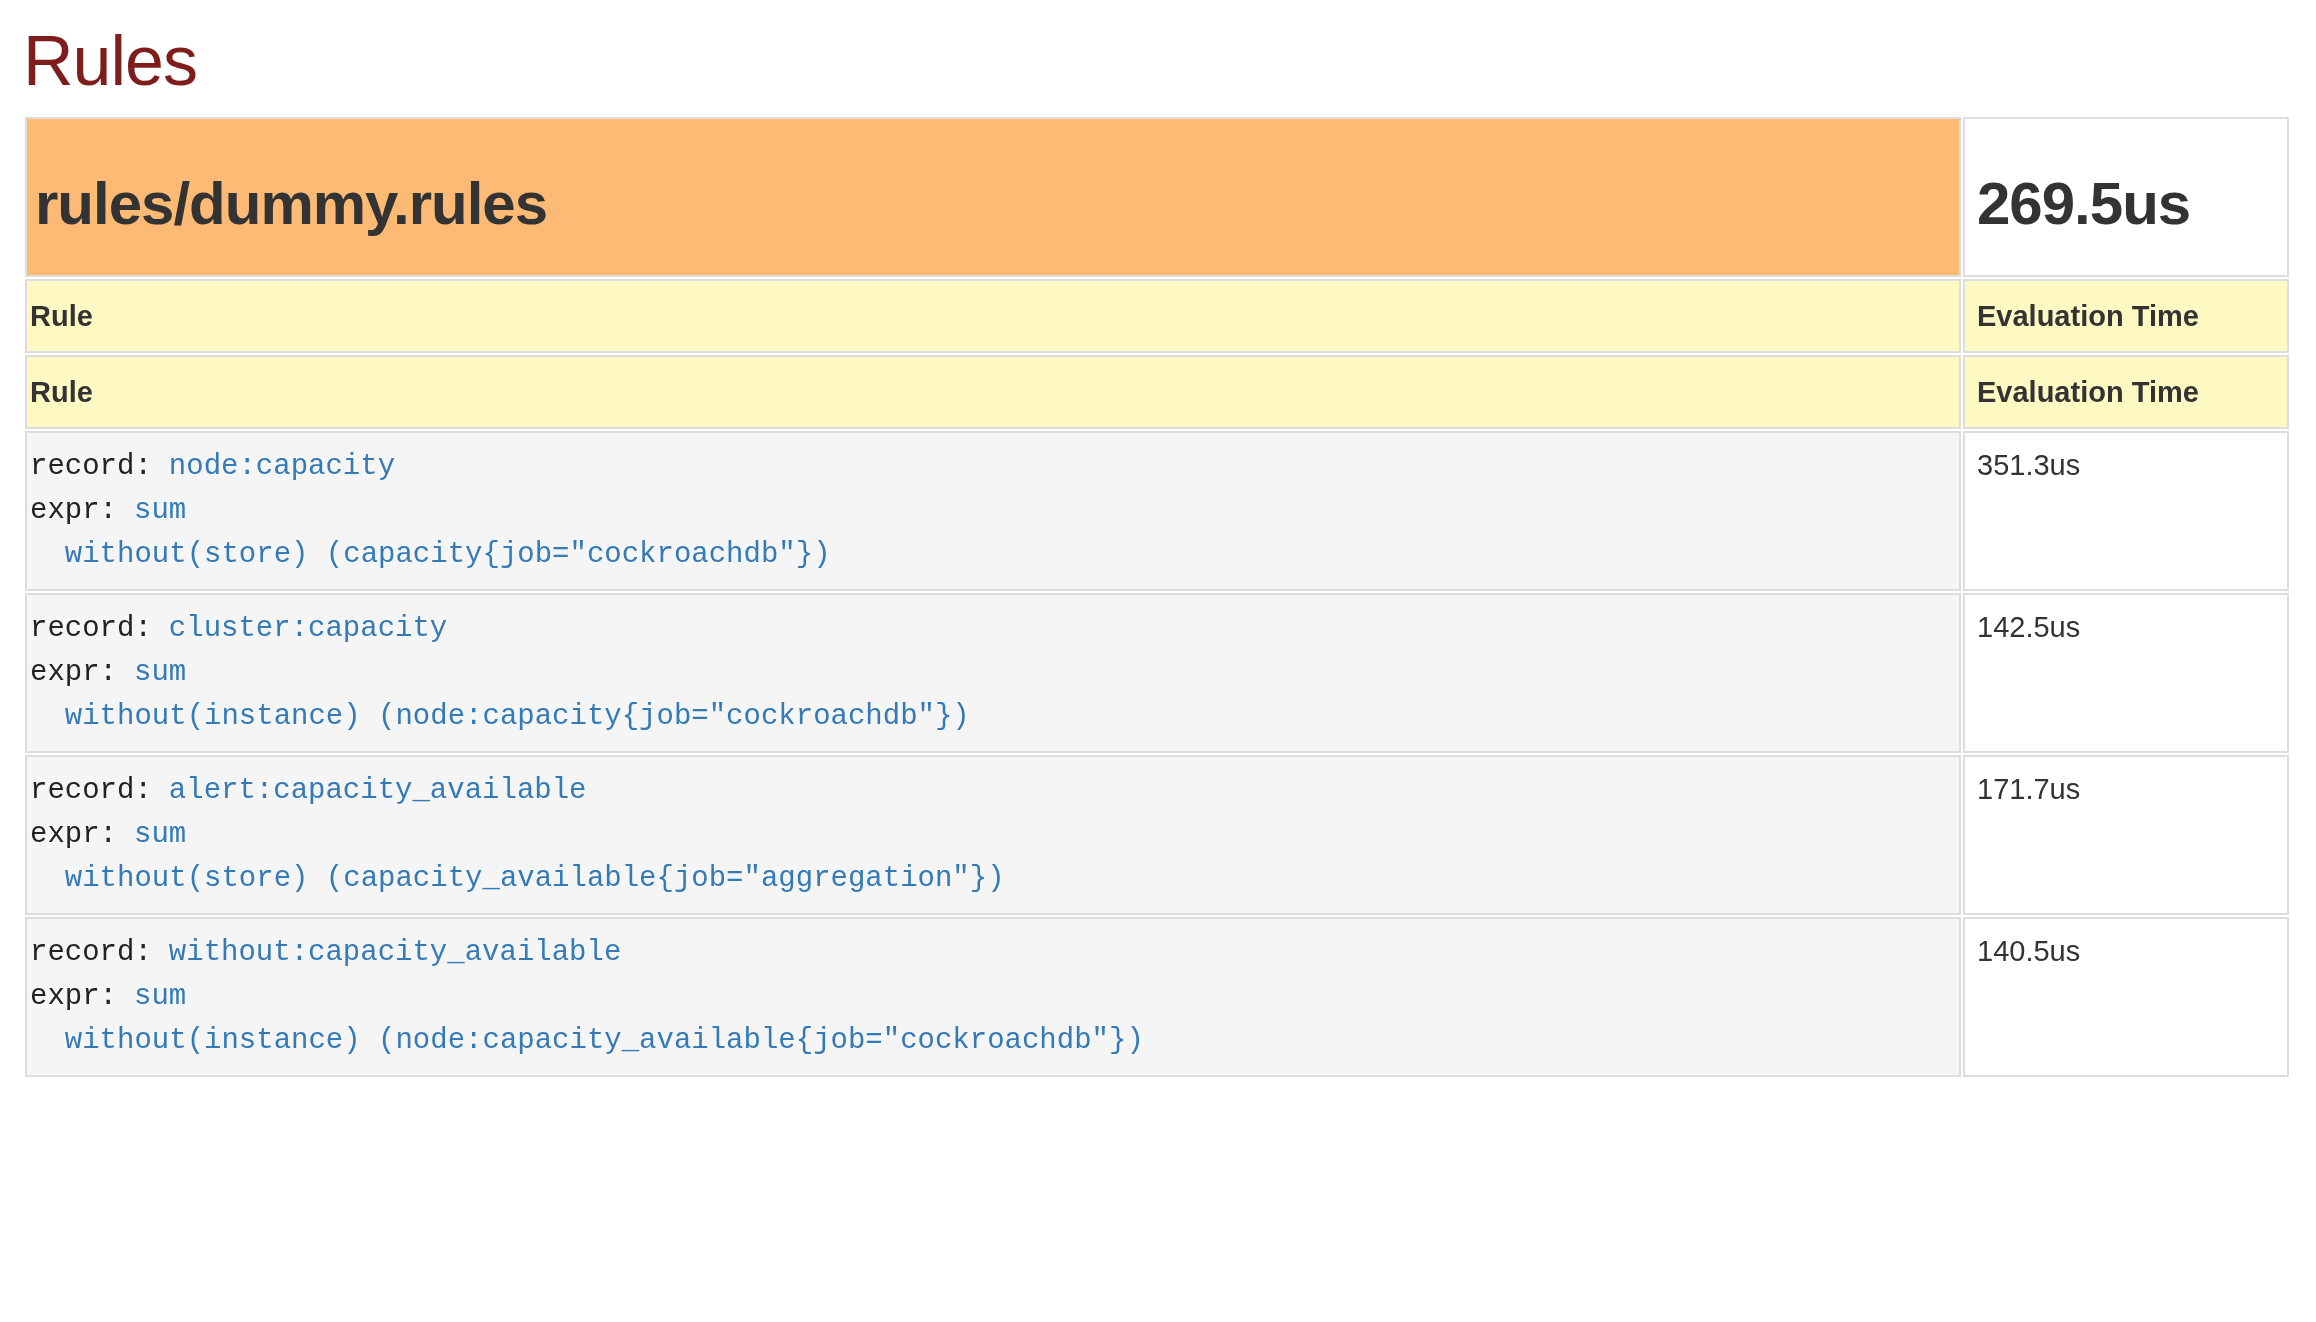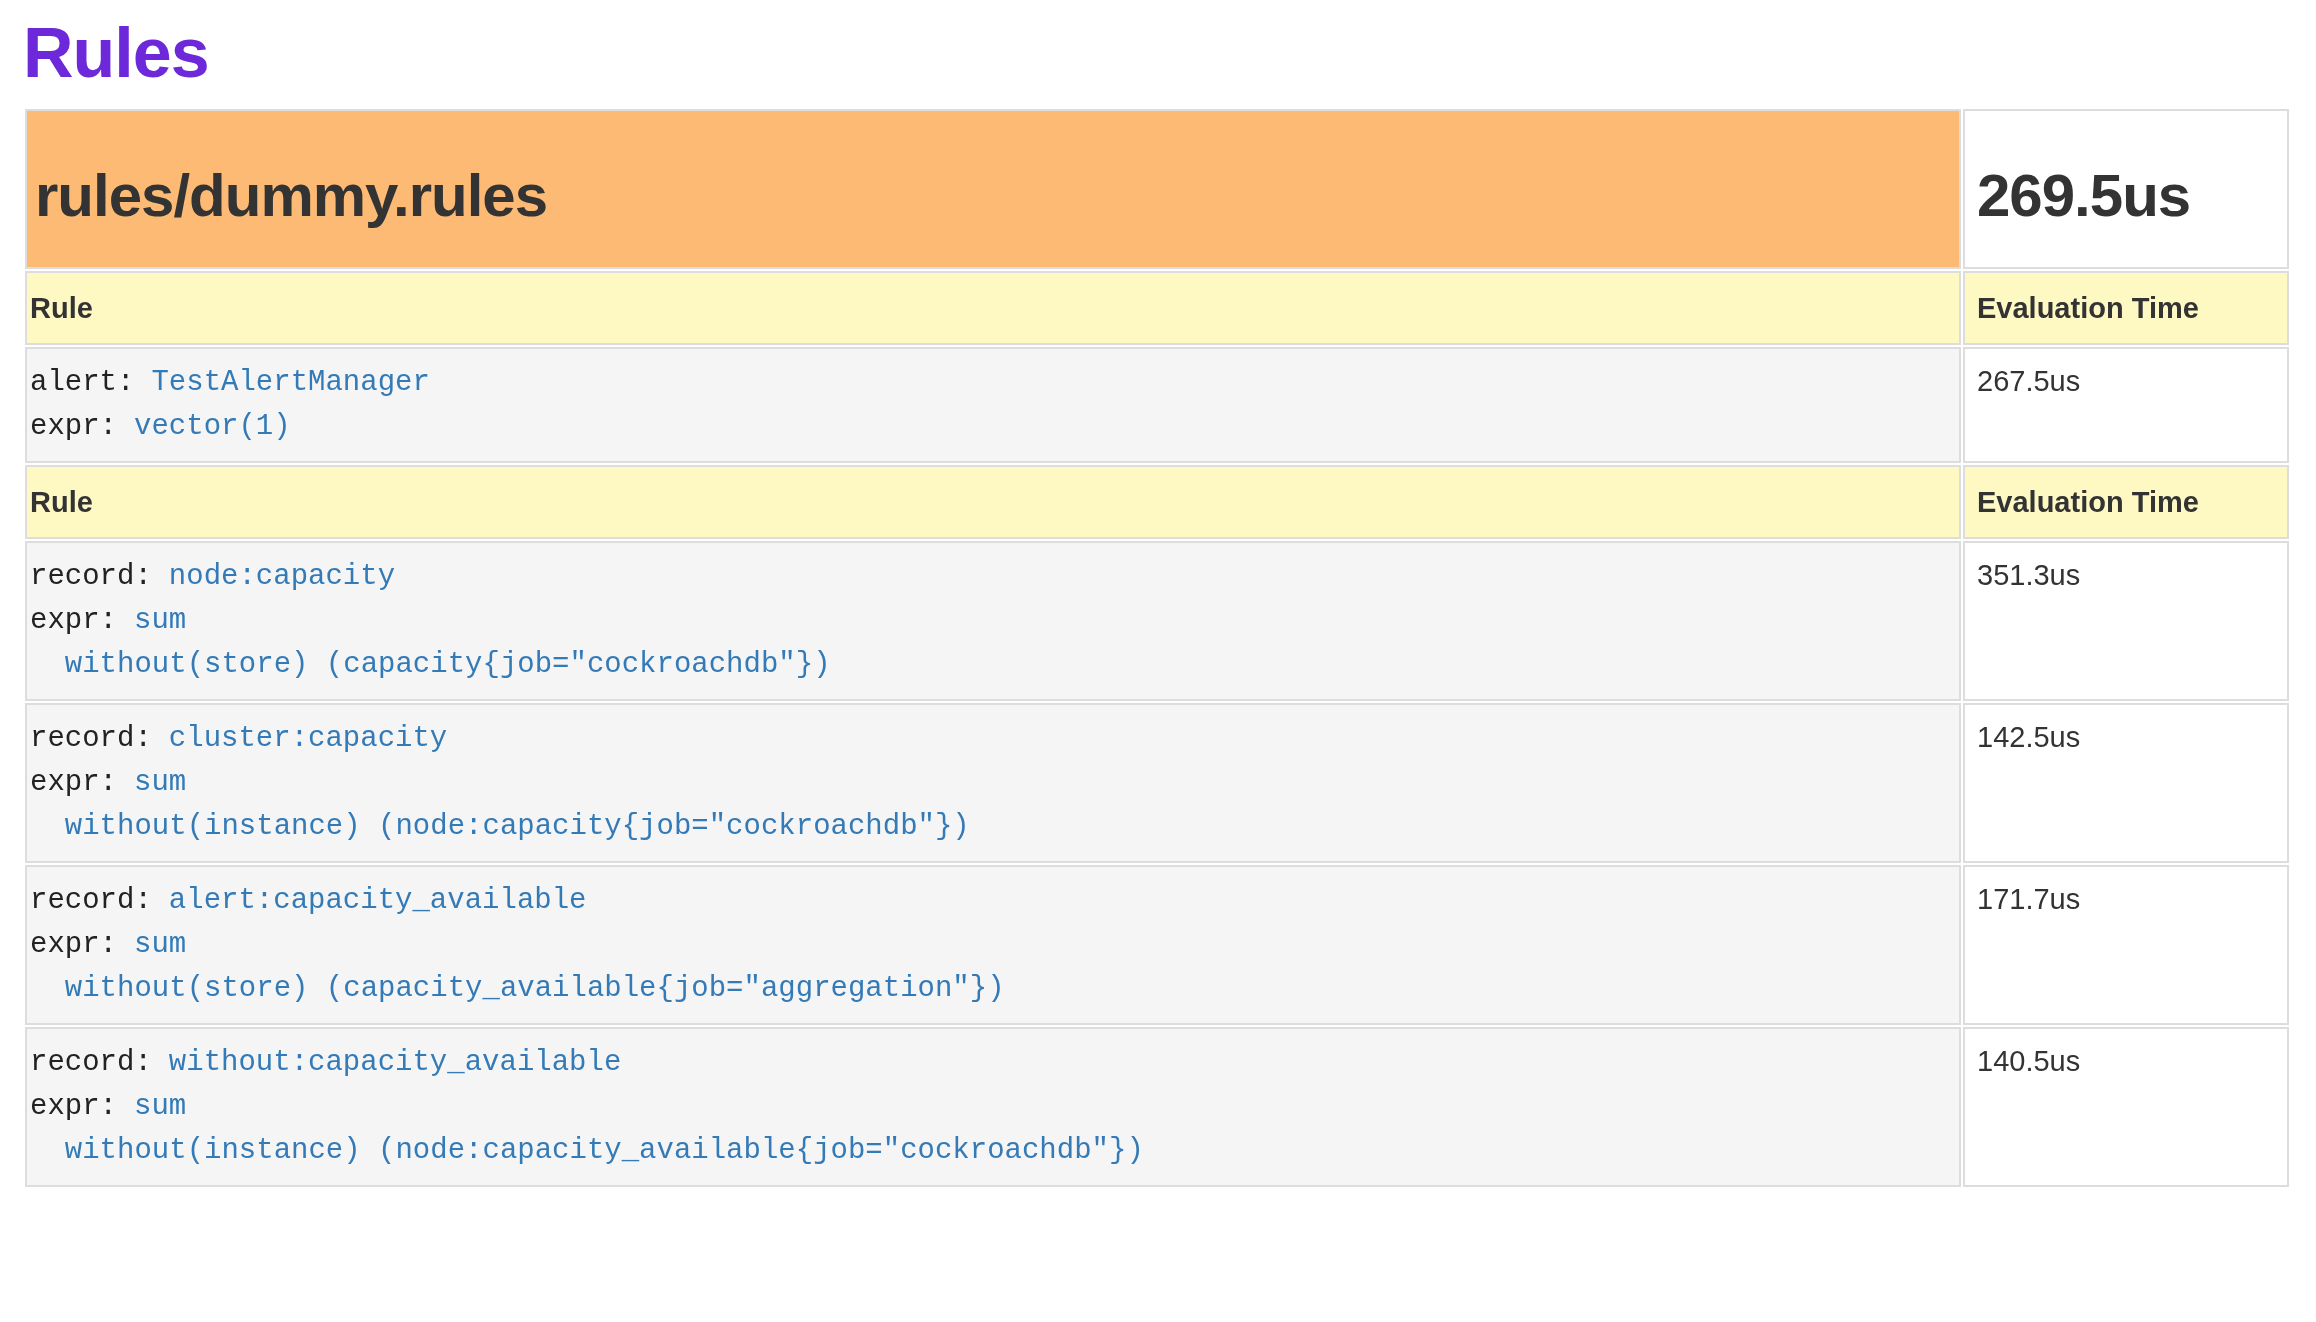--- a/index.html
+++ b/index.html
@@ -7,25 +7,25 @@
     margin: 0; padding: 0;
     background: #ffffff;
     width: 2316px; height: 1322px;
     overflow: hidden;
     font-family: "Liberation Sans", sans-serif;
     color: #333333;
   }
   .page { padding: 0 25px 0 23px; }
   h1.page-title {
     font-size: 70px;
-    font-weight: bold;
+    font-weight: normal;
     letter-spacing: -1px;
-    margin: 12px 0 12px 0;
+    margin: 20px 0 12px 0;
     line-height: 1.18;
-    color: #6d28d9;
+    color: #7f1d1d;
   }
   table.rules-table {
     border-collapse: separate;
     border-spacing: 2px;
     table-layout: fixed;
     width: 2268px;
     background: #ffffff;
   }
   col.rule-col { width: auto; }
   col.time-col { width: 326px; }
@@ -98,26 +98,20 @@
         <h2 class="group-heading">rules/dummy.rules</h2>
       </td>
       <td class="group-time-cell">
         <h2 class="group-heading">269.5us</h2>
       </td>
     </tr>
     <tr>
       <th class="col-header">Rule</th>
       <th class="col-header time">Evaluation Time</th>
     </tr>
-    <tr>
-      <td class="rule-cell">
-        <div class="rule-code"><div><span>alert:</span><a href="#" class="rule-link">TestAlertManager</a></div><div><span>expr:</span><a href="#" class="rule-link"><span>vector(1)</span></a></div></div>
-      </td>
-      <td class="time-cell">267.5us</td>
-    </tr>
 
     <tr>
       <th class="col-header">Rule</th>
       <th class="col-header time">Evaluation Time</th>
     </tr>
     <tr>
       <td class="rule-cell">
         <div class="rule-code"><div><span>record:</span><a href="#" class="rule-link">node:capacity</a></div><div><span>expr:</span><a href="#" class="rule-link"><span>sum</span><span class="expr-extra">  without(store) (capacity{job="cockroachdb"})</span></a></div></div>
       </td>
       <td class="time-cell">351.3us</td>

